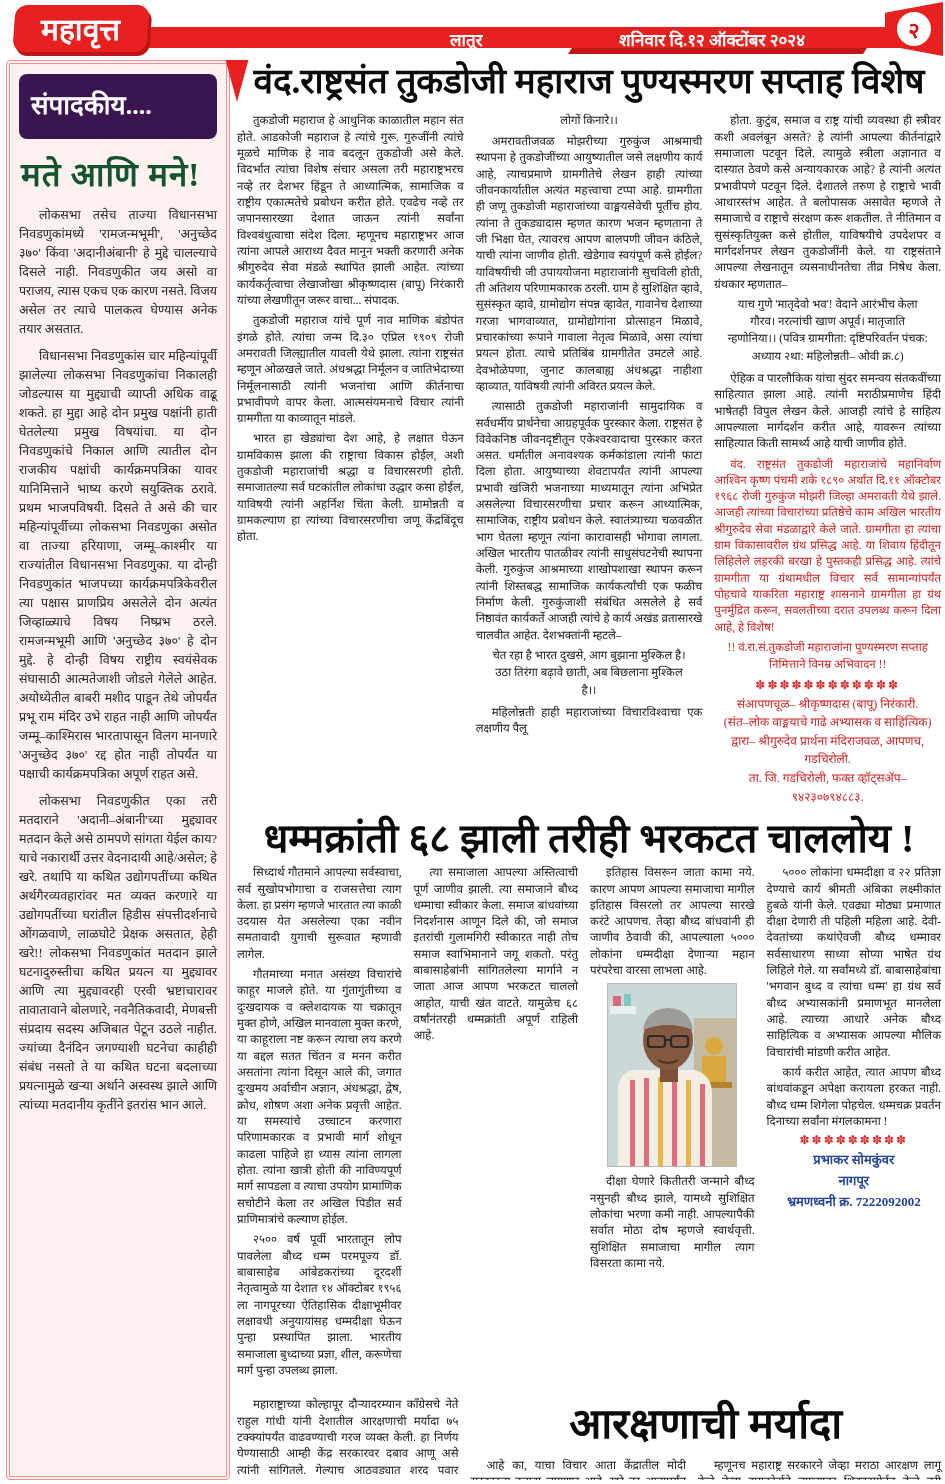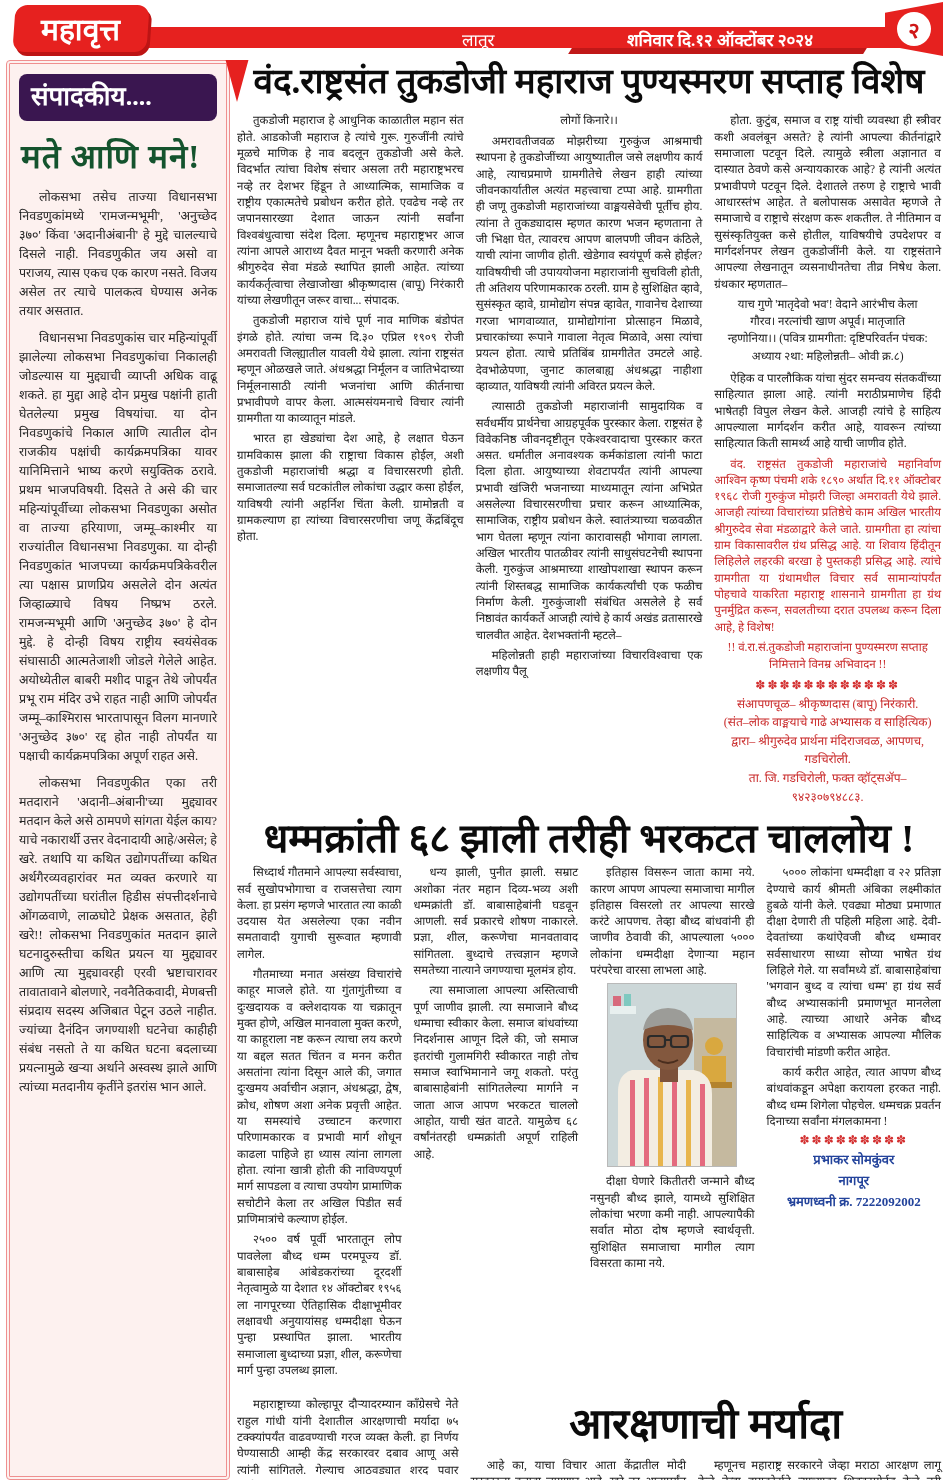--- a/index.html
+++ b/index.html
@@ -9,33 +9,33 @@
     font-family:"Liberation Serif","DejaVu Serif",serif;
   }
   
   .masthead{position:relative;height:60px;background:#fff;}
   .brand-box{position:absolute;left:14px;top:5px;width:134px;height:47px;background:#e6211f;
     border-radius:12px;display:flex;align-items:center;justify-content:center;
     transform:skewX(-4deg);box-shadow:3px 4px 0 #bd1414;}
   .brand{color:#fff;font-size:30px;font-weight:bold;transform:skewX(4deg);white-space:nowrap;}
   .ribbon{position:absolute;left:125px;right:26px;top:27px;height:21px;background:#e6211f;transform:skewX(-32deg);}
   .ribbon-shadow{position:absolute;left:570px;right:80px;top:48px;height:6px;background:#c01818;transform:skewX(-32deg);}
-  .mast-city{position:absolute;left:462px;top:28px;color:#fff;font-weight:normal;font-size:17px;}
-  .mast-date{position:absolute;right:132px;top:28px;color:#fff;font-weight:bold;font-size:17px;white-space:nowrap;}
+  .mast-city{position:absolute;left:450px;top:28px;color:#fff;font-weight:bold;font-size:17px;}
+  .mast-date{position:absolute;right:140px;top:28px;color:#fff;font-weight:bold;font-size:17px;white-space:nowrap;}
   .pagenum-badge{position:absolute;right:2px;top:2px;width:58px;height:54px;background:#e6211f;
     clip-path:polygon(0 20%,100% 0,100% 100%,0 80%);display:flex;align-items:center;justify-content:center;}
   .pagenum-circle{width:34px;height:34px;border-radius:50%;background:#fff;color:#cf1717;
     font-weight:bold;font-size:22px;display:flex;align-items:center;justify-content:center;}
   
   .page-body{display:flex;gap:7px;padding:0 4px 0 6px;height:1420px;overflow:hidden;}
   
   .editorial{width:224px;flex:none;box-sizing:border-box;height:100%;
     border:4px double #ef8f8f;border-radius:4px;background:#fdf1ef;padding:10px 9px;overflow:hidden;}
   .ed-kicker{background:#3a1650;color:#fff;font-weight:bold;font-size:26px;line-height:1.1;
-    padding:9px 12px;border-radius:8px;margin-bottom:12px;}
+    padding:18px 12px;border-radius:8px;margin-bottom:12px;}
   .ed-title{font-size:33px;font-weight:bold;color:#14532d;margin:0 0 10px 2px;letter-spacing:1px;}
   .ed-para{font-size:12.5px;line-height:1.52;text-align:justify;margin:0 0 8px;text-indent:20px;color:#242424;}
   
   .main{flex:1;min-width:0;display:flex;flex-direction:column;position:relative;}
   .fold{position:absolute;left:-12px;top:-2px;width:24px;height:44px;background:#e6211f;
     clip-path:polygon(0 0,100% 0,50% 100%);}
   .headline{font-weight:bold;text-align:center;color:#0b0b0b;margin:0;line-height:1.15;}
   .h-a1{font-size:35px;margin:2px 0 10px;}
   .h-a2{font-size:40px;margin:10px 0 2px;}
   .h-a3{font-size:42px;margin:4px 0 8px;}
@@ -99,20 +99,21 @@
             <p class="para">तुकडोजी महाराज हे आधुनिक काळातील महान संत होते. आडकोजी महाराज हे त्यांचे गुरू. गुरुजींनी त्यांचे मूळचे माणिक हे नाव बदलून तुकडोजी असे केले. विदर्भात त्यांचा विशेष संचार असला तरी महाराष्ट्रभरच नव्हे तर देशभर हिंडून ते आध्यात्मिक, सामाजिक व राष्ट्रीय एकात्मतेचे प्रबोधन करीत होते. एवढेच नव्हे तर जपानसारख्या देशात जाऊन त्यांनी सर्वांना विश्वबंधुत्वाचा संदेश दिला. म्हणूनच महाराष्ट्रभर आज त्यांना आपले आराध्य दैवत मानून भक्ती करणारी अनेक श्रीगुरुदेव सेवा मंडळे स्थापित झाली आहेत. त्यांच्या कार्यकर्तृत्वाचा लेखाजोखा श्रीकृष्णदास (बापू) निरंकारी यांच्या लेखणीतून जरूर वाचा... संपादक.</p>
             <p class="para">तुकडोजी महाराज यांचे पूर्ण नाव माणिक बंडोपंत इंगळे होते. त्यांचा जन्म दि.३० एप्रिल १९०९ रोजी अमरावती जिल्ह्यातील यावली येथे झाला. त्यांना राष्ट्रसंत म्हणून ओळखले जाते. अंधश्रद्धा निर्मूलन व जातिभेदाच्या निर्मूलनासाठी त्यांनी भजनांचा आणि कीर्तनाचा प्रभावीपणे वापर केला. आत्मसंयमनाचे विचार त्यांनी ग्रामगीता या काव्यातून मांडले.</p>
             <p class="para">भारत हा खेड्यांचा देश आहे, हे लक्षात घेऊन ग्रामविकास झाला की राष्ट्राचा विकास होईल, अशी तुकडोजी महाराजांची श्रद्धा व विचारसरणी होती. समाजातल्या सर्व घटकांतील लोकांचा उद्धार कसा होईल, याविषयी त्यांनी अहर्निश चिंता केली. ग्रामोन्नती व ग्रामकल्याण हा त्यांच्या विचारसरणीचा जणू केंद्रबिंदूच होता.</p>
           </div>
         <div class="col">
           <div class="center-line">लोगों किनारे।।</div>
           <div>
               <p class="para">अमरावतीजवळ मोझरीच्या गुरुकुंज आश्रमाची स्थापना हे तुकडोजींच्या आयुष्यातील जसे लक्षणीय कार्य आहे, त्याचप्रमाणे ग्रामगीतेचे लेखन हाही त्यांच्या जीवनकार्यातील अत्यंत महत्त्वाचा टप्पा आहे. ग्रामगीता ही जणू तुकडोजी महाराजांच्या वाङ्मयसेवेची पूर्तीच होय. त्यांना ते तुकड्यादास म्हणत कारण भजन म्हणताना ते जी भिक्षा घेत, त्यावरच आपण बालपणी जीवन कंठिले, याची त्यांना जाणीव होती. खेडेगाव स्वयंपूर्ण कसे होईल? याविषयीची जी उपाययोजना महाराजांनी सुचविली होती, ती अतिशय परिणामकारक ठरली. ग्राम हे सुशिक्षित व्हावे, सुसंस्कृत व्हावे, ग्रामोद्योग संपन्न व्हावेत, गावानेच देशाच्या गरजा भागवाव्यात, ग्रामोद्योगांना प्रोत्साहन मिळावे, प्रचारकांच्या रूपाने गावाला नेतृत्व मिळावे, असा त्यांचा प्रयत्न होता. त्याचे प्रतिबिंब ग्रामगीतेत उमटले आहे. देवभोळेपणा, जुनाट कालबाह्य अंधश्रद्धा नाहीशा व्हाव्यात, याविषयी त्यांनी अविरत प्रयत्न केले.</p>
               <p class="para">त्यासाठी तुकडोजी महाराजांनी सामुदायिक व सर्वधर्मीय प्रार्थनेचा आग्रहपूर्वक पुरस्कार केला. राष्ट्रसंत हे विवेकनिष्ठ जीवनदृष्टीतून एकेश्वरवादाचा पुरस्कार करत असत. धर्मातील अनावश्यक कर्मकांडाला त्यांनी फाटा दिला होता. आयुष्याच्या शेवटापर्यंत त्यांनी आपल्या प्रभावी खंजिरी भजनाच्या माध्यमातून त्यांना अभिप्रेत असलेल्या विचारसरणीचा प्रचार करून आध्यात्मिक, सामाजिक, राष्ट्रीय प्रबोधन केले. स्वातंत्र्याच्या चळवळीत भाग घेतला म्हणून त्यांना कारावासही भोगावा लागला. अखिल भारतीय पातळीवर त्यांनी साधुसंघटनेची स्थापना केली. गुरुकुंज आश्रमाच्या शाखोपशाखा स्थापन करून त्यांनी शिस्तबद्ध सामाजिक कार्यकर्त्यांची एक फळीच निर्माण केली. गुरुकुंजाशी संबंधित असलेले हे सर्व निष्ठावंत कार्यकर्ते आजही त्यांचे हे कार्य अखंड व्रतासारखे चालवीत आहेत. देशभक्तांनी म्हटले–</p>
             </div>
+          <div class="verse">चेत रहा है भारत दुखसे, आग बुझाना मुश्किल है। उठा तिरंगा बढ़ावे छाती, अब बिछलाना मुश्किल है।।</div>
           <p class="para">महिलोन्नती हाही महाराजांच्या विचारविश्वाचा एक लक्षणीय पैलू</p>
         </div>
         <div class="col">
           <div>
               <p class="para">होता. कुटुंब, समाज व राष्ट्र यांची व्यवस्था ही स्त्रीवर कशी अवलंबून असते? हे त्यांनी आपल्या कीर्तनांद्वारे समाजाला पटवून दिले. त्यामुळे स्त्रीला अज्ञानात व दास्यात ठेवणे कसे अन्यायकारक आहे? हे त्यांनी अत्यंत प्रभावीपणे पटवून दिले. देशातले तरुण हे राष्ट्राचे भावी आधारस्तंभ आहेत. ते बलोपासक असावेत म्हणजे ते समाजाचे व राष्ट्राचे संरक्षण करू शकतील. ते नीतिमान व सुसंस्कृतियुक्त कसे होतील, याविषयीचे उपदेशपर व मार्गदर्शनपर लेखन तुकडोजींनी केले. या राष्ट्रसंताने आपल्या लेखनातून व्यसनाधीनतेचा तीव्र निषेध केला. ग्रंथकार म्हणतात–</p>
             </div>
           <div class="verse">याच गुणे 'मातृदेवो भव'! वेदाने आरंभीच केला गौरव। नरत्नांची खाण अपूर्व। मातृजाति न्हणोनिया।। (पवित्र ग्रामगीता: दृष्टिपरिवर्तन पंचक: अध्याय २था: महिलोन्नती– ओवी क्र.८)</div>
           <p class="para">ऐहिक व पारलौकिक यांचा सुंदर समन्वय संतकवींच्या साहित्यात झाला आहे. त्यांनी मराठीप्रमाणेच हिंदी भाषेतही विपुल लेखन केले. आजही त्यांचे हे साहित्य आपल्याला मार्गदर्शन करीत आहे, यावरून त्यांच्या साहित्यात किती सामर्थ्य आहे याची जाणीव होते.</p>
           <div>
               <p class="para red-para">वंद. राष्ट्रसंत तुकडोजी महाराजांचे महानिर्वाण आश्विन कृष्ण पंचमी शके १८९० अर्थात दि.११ ऑक्टोबर १९६८ रोजी गुरुकुंज मोझरी जिल्हा अमरावती येथे झाले. आजही त्यांच्या विचारांच्या प्रतिष्ठेचे काम अखिल भारतीय श्रीगुरुदेव सेवा मंडळाद्वारे केले जाते. ग्रामगीता हा त्यांचा ग्राम विकासावरील ग्रंथ प्रसिद्ध आहे. या शिवाय हिंदीतून लिहिलेले लहरकी बरखा हे पुस्तकही प्रसिद्ध आहे. त्यांचे ग्रामगीता या ग्रंथामधील विचार सर्व सामान्यांपर्यंत पोहचावे याकरिता महाराष्ट्र शासनाने ग्रामगीता हा ग्रंथ पुनर्मुद्रित करून, सवलतीच्या दरात उपलब्ध करून दिला आहे, हे विशेष!</p>
@@ -131,21 +132,20 @@
 
     <section>
       <h2 class="headline h-a2">धम्मक्रांती ६८ झाली तरीही भरकटत चाललोय !</h2>
       <div class="cols a2-cols">
         <div class="col">
             <p class="para">सिध्दार्थ गौतमाने आपल्या सर्वस्वाचा, सर्व सुखोपभोगाचा व राजसत्तेचा त्याग केला. हा प्रसंग म्हणजे भारतात त्या काळी उदयास येत असलेल्या एका नवीन समतावादी युगाची सुरूवात म्हणावी लागेल.</p>
             <p class="para">गौतमाच्या मनात असंख्य विचारांचे काहूर माजले होते. या गुंतागुंतीच्या व दुःखदायक व क्लेशदायक या चक्रातून मुक्त होणे, अखिल मानवाला मुक्त करणे, या काहूराला नष्ट करून त्याचा लय करणे या बद्दल सतत चिंतन व मनन करीत असतांना त्यांना दिसून आले की, जगात दुःखमय अर्वाचीन अज्ञान, अंधश्रद्धा, द्वेष, क्रोध, शोषण अशा अनेक प्रवृत्ती आहेत. या समस्यांचे उच्चाटन करणारा परिणामकारक व प्रभावी मार्ग शोधून काढला पाहिजे हा ध्यास त्यांना लागला होता. त्यांना खात्री होती की नाविण्यपूर्ण मार्ग सापडला व त्याचा उपयोग प्रामाणिक सचोटीने केला तर अखिल पिडीत सर्व प्राणिमात्रांचे कल्याण होईल.</p>
             <p class="para">२५०० वर्ष पूर्वी भारतातून लोप पावलेला बौध्द धम्म परमपूज्य डॉ. बाबासाहेब आंबेडकरांच्या दूरदर्शी नेतृत्वामुळे या देशात १४ ऑक्टोबर १९५६ ला नागपूरच्या ऐतिहासिक दीक्षाभूमीवर लक्षावधी अनुयायांसह धम्मदीक्षा घेऊन पुन्हा प्रस्थापित झाला. भारतीय समाजाला बुध्दाच्या प्रज्ञा, शील, करूणेचा मार्ग पुन्हा उपलब्ध झाला.</p>
           </div>
         <div class="col">
-            <p class="para">धन्य झाली, पुनीत झाली. सम्राट अशोका नंतर महान दिव्य-भव्य अशी धम्मक्रांती डॉ. बाबासाहेबांनी घडवून आणली. सर्व प्रकारचे शोषण नाकारले. प्रज्ञा, शील, करूणेचा मानवतावाद सांगितला. बुध्दाचे तत्त्वज्ञान म्हणजे समतेच्या नात्याने जगण्याचा मूलमंत्र होय.</p>
             <p class="para">त्या समाजाला आपल्या अस्तित्वाची पूर्ण जाणीव झाली. त्या समाजाने बौध्द धम्माचा स्वीकार केला. समाज बांधवांच्या निदर्शनास आणून दिले की, जो समाज इतरांची गुलामगिरी स्वीकारत नाही तोच समाज स्वाभिमानाने जगू शकतो. परंतु बाबासाहेबांनी सांगितलेल्या मार्गाने न जाता आज आपण भरकटत चाललो आहोत, याची खंत वाटते. यामुळेच ६८ वर्षांनंतरही धम्मक्रांती अपूर्ण राहिली आहे.</p>
           </div>
         <div class="col">
           <div>
               <p class="para">इतिहास विसरून जाता कामा नये. कारण आपण आपल्या समाजाचा मागील इतिहास विसरलो तर आपल्या सारखे करंटे आपणच. तेव्हा बौध्द बांधवांनी ही जाणीव ठेवावी की, आपल्याला ५००० लोकांना धम्मदीक्षा देणाऱ्या महान परंपरेचा वारसा लाभला आहे.</p>
             </div>
           <div class="man-photo">
             <svg viewBox="0 0 128 182" width="128" height="182">
               <rect x="0" y="0" width="128" height="182" fill="#ccd7d8"></rect>
               <rect x="2" y="22" width="26" height="8" fill="#e8f0ef"></rect>

